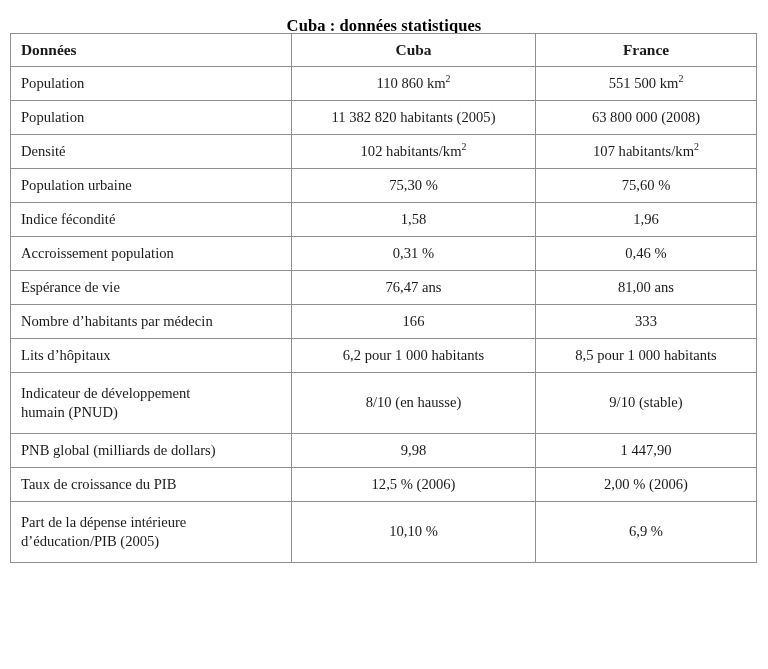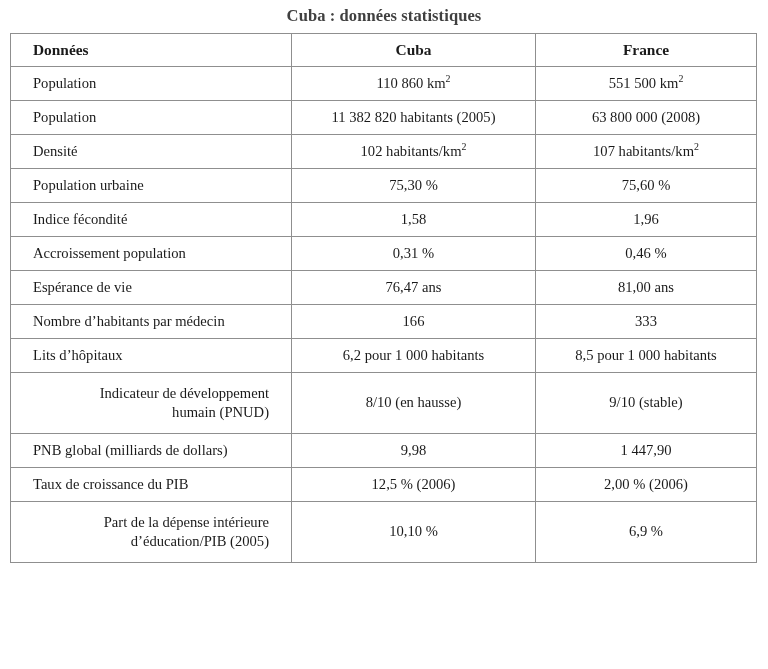--- a/index.html
+++ b/index.html
@@ -21,25 +21,25 @@
     height: 669px;
     box-sizing: border-box;
     background: #ffffff;
   }
   .doc-title {
     text-align: center;
     font-weight: bold;
     font-size: 16.5px;
     letter-spacing: 0.1px;
     margin: 0;
-    padding-top: 5px;
+    padding-top: 15px;
     padding-bottom: 0;
     height: 27px;
     line-height: 22px;
-    color: #404040;
+    color: #000000;
   }
   .table-wrap {
     position: absolute;
     left: 10px;
     top: 33px;
     width: 746px;
   }
   table.stats {
     border-collapse: collapse;
     table-layout: fixed;
@@ -47,21 +47,21 @@
     border: 1px solid #8c8c8c;
     background: #ffffff;
   }
   table.stats col.c-label { width: 281px; }
   table.stats col.c-cuba  { width: 244px; }
   table.stats col.c-france{ width: 221px; }
 
   table.stats th,
   table.stats td {
     border: 1px solid #8f8f8f;
-    padding: 0 22px;
+    padding: 0 10px;
     font-size: 14.6px;
     line-height: 1.32;
     vertical-align: middle;
     background: #ffffff;
   }
   table.stats thead th {
     font-weight: bold;
     height: 32px;
     font-size: 15.4px;
   }
@@ -75,21 +75,21 @@
   td.label {
     text-align: left;
     padding-left: 12px;
     height: 33px;
   }
   td.value {
     text-align: center;
     height: 33px;
   }
   tr.tall td { height: 60px; }
-  tr.tall td.label { vertical-align: middle; text-align: right; }
+  tr.tall td.label { vertical-align: middle; }
   .lbl-line { display: block; }
   sup {
     font-size: 0.68em;
     vertical-align: super;
     line-height: 0;
   }
 </style>
 </head>
 <body>
 

